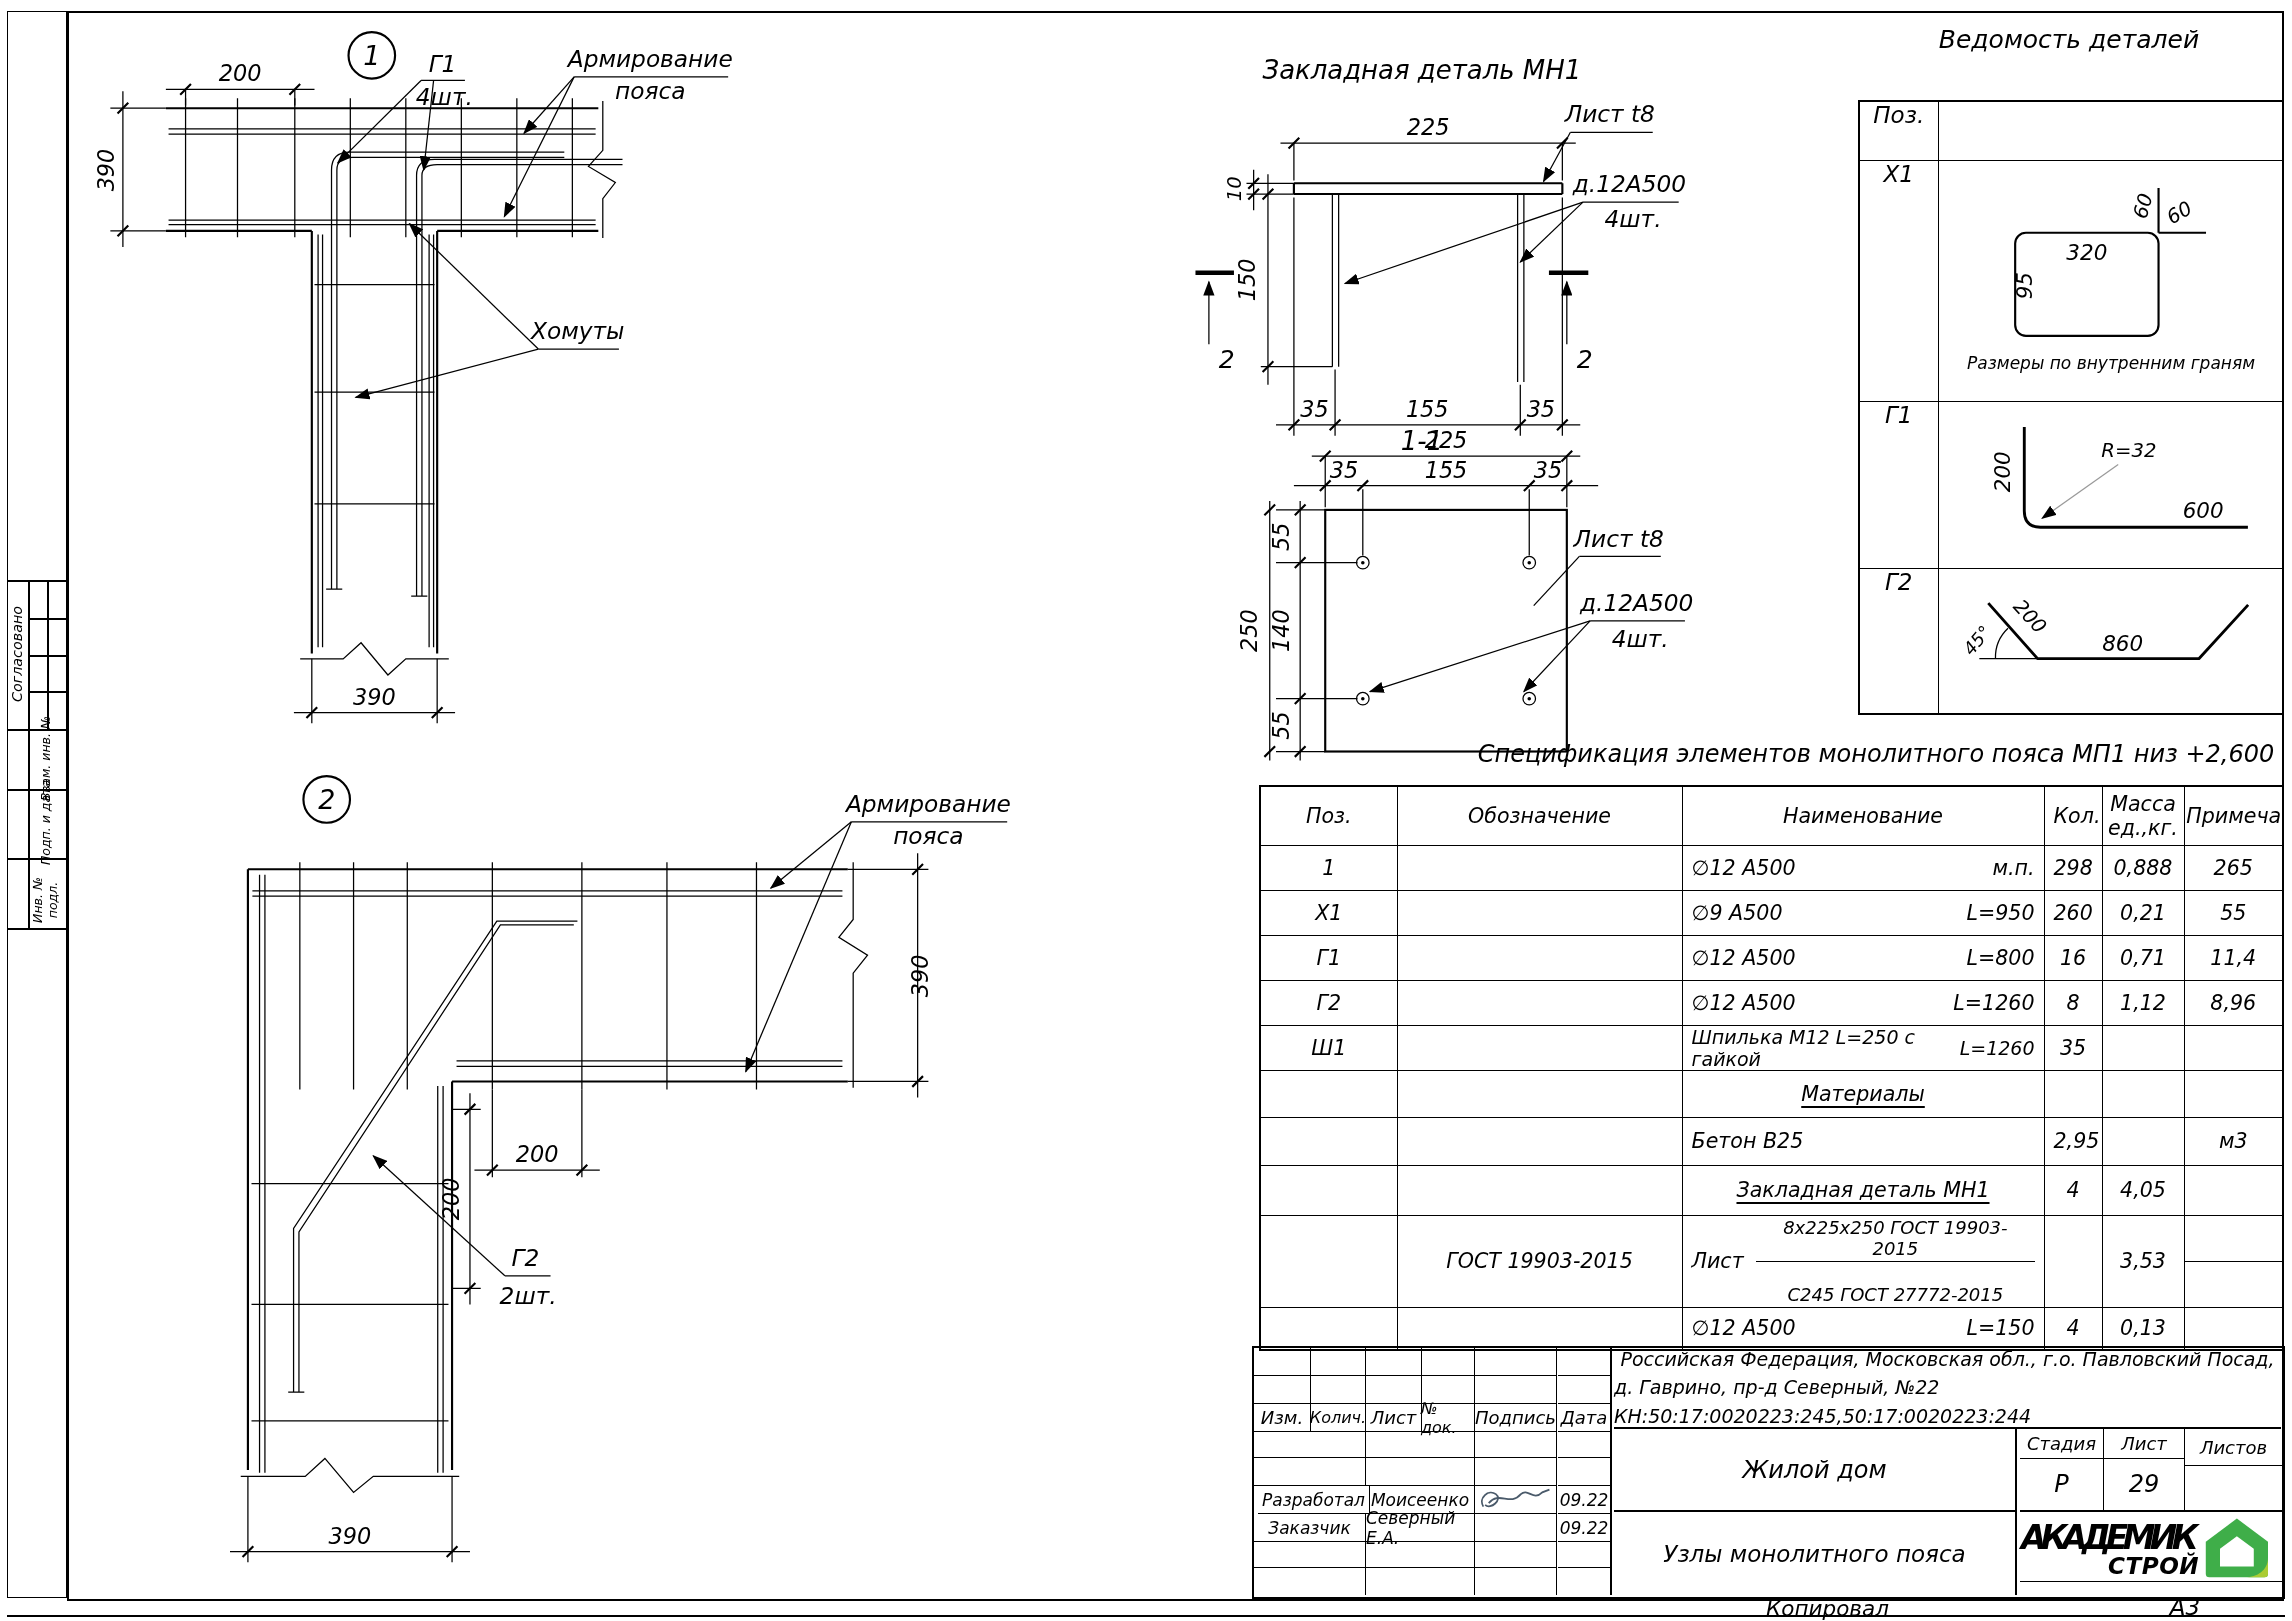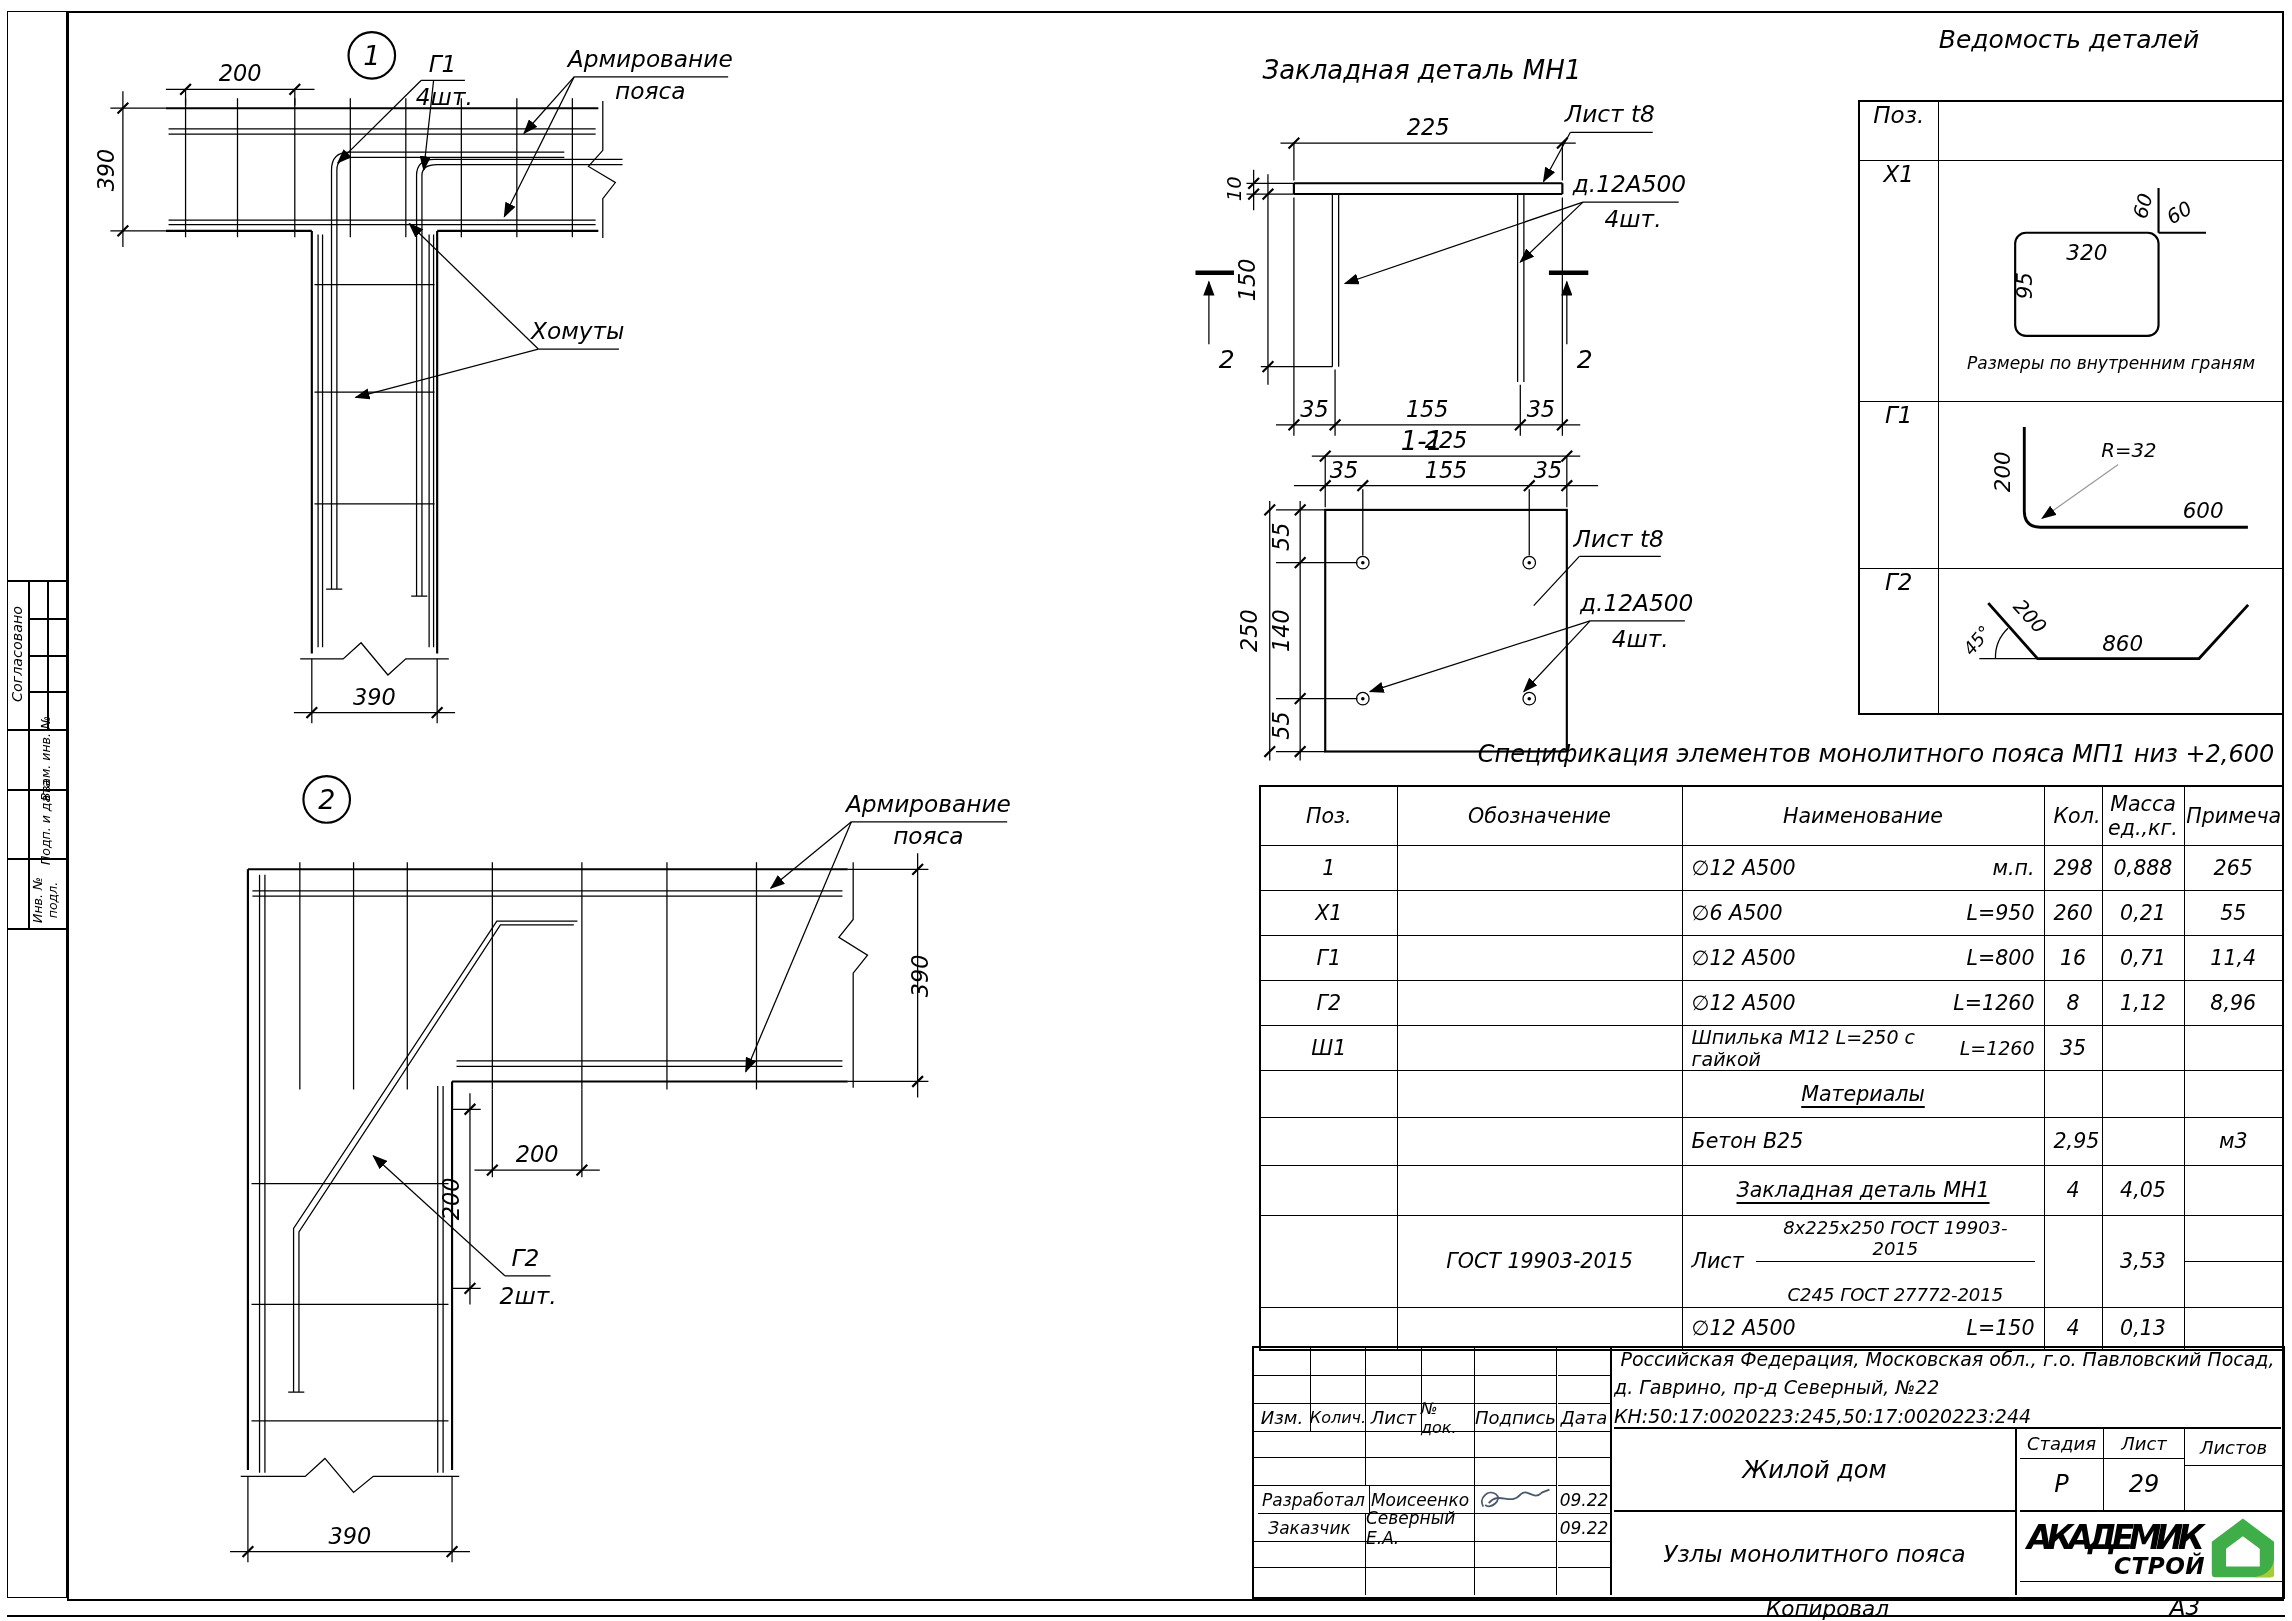--- a/index.html
+++ b/index.html
@@ -379,21 +379,21 @@
           </td>
       <td class="tc">298</td>
           <td class="tc">0,888</td>
           <td class="tc">265</td>
     </tr>
     <tr style="height:45px;">
       <td class="tc">Х1</td>
           <td class="tc"></td>
       <td>
             <div class="nm">
-              <span>∅6 А500</span>
+              <span>∅9 А500</span>
               <span>L=950</span>
             </div>
           </td>
       <td class="tc">260</td>
           <td class="tc">0,21</td>
           <td class="tc">55</td>
     </tr>
     <tr style="height:45px;">
       <td class="tc">Г1</td>
           <td class="tc"></td>
@@ -547,21 +547,21 @@
       <div>д. Гаврино, пр-д Северный, №22 КН:50:17:0020223:245,50:17:0020223:244</div>
     </div>
     <div class="abs cellc" style="left:360px;top:81px;width:403px;height:83px;border-right:2.7px solid #000;border-bottom:2.7px solid #000;font-size:24px;">Жилой дом</div>
     <div class="abs cellc" style="left:766px;top:81px;width:84px;height:29.6px;border-right:1.8px solid #000;border-bottom:1.8px solid #000;font-size:18px;">Стадия</div>
     <div class="abs cellc" style="left:850px;top:81px;width:81px;height:29.6px;border-right:1.8px solid #000;border-bottom:1.8px solid #000;font-size:18px;">Лист</div>
     <div class="abs cellc" style="left:931px;top:81px;width:97px;height:37px;border-bottom:1.8px solid #000;font-size:18px;">Листов</div>
     <div class="abs cellc" style="left:766px;top:110px;width:84px;height:54px;border-right:1.8px solid #000;border-bottom:2.7px solid #000;font-size:24px;">Р</div>
     <div class="abs cellc" style="left:850px;top:110px;width:81px;height:54px;border-right:1.8px solid #000;border-bottom:2.7px solid #000;font-size:24px;">29</div>
     <div class="abs cellc" style="left:931px;top:110px;width:97px;height:54px;border-bottom:2.7px solid #000;font-size:24px;"></div>
     <div class="abs cellc" style="left:360px;top:164px;width:403px;height:83px;border-right:2.7px solid #000;font-size:23px;text-align:center;">Узлы монолитного пояса</div>
-    <div class="abs" style="left:766px;top:164px;width:262px;height:70px;border-bottom:1.8px solid #000;box-sizing:border-box;display:flex;align-items:center;justify-content:flex-end;">
+    <div class="abs" style="left:766px;top:164px;width:262px;height:70px;border-bottom:1.8px solid #000;box-sizing:border-box;display:flex;align-items:center;justify-content:flex-start;">
       <svg width="256" height="64" viewBox="0 0 286 72">
         <defs>
           <linearGradient id="lg1" x1="0" y1="0" x2="1" y2="0">
             <stop offset="0" stop-color="#43a047"></stop>
               <stop offset="1" stop-color="#1f6fb4"></stop>
           </linearGradient>
           <linearGradient id="lg2" x1="0" y1="0" x2="1" y2="0">
             <stop offset="0" stop-color="#66bb4a"></stop>
               <stop offset="1" stop-color="#2b86c8"></stop>
           </linearGradient>

